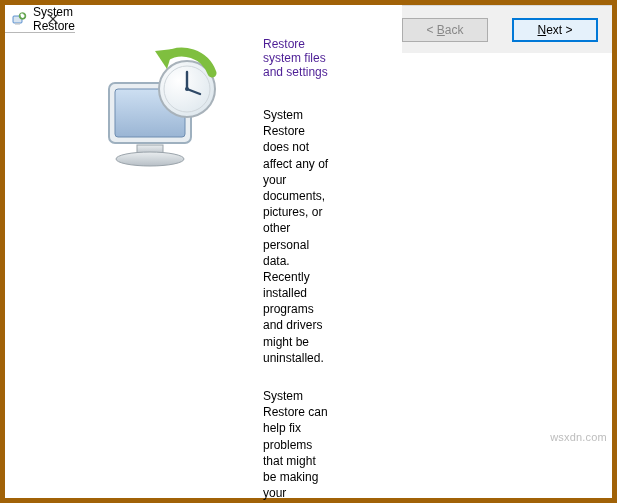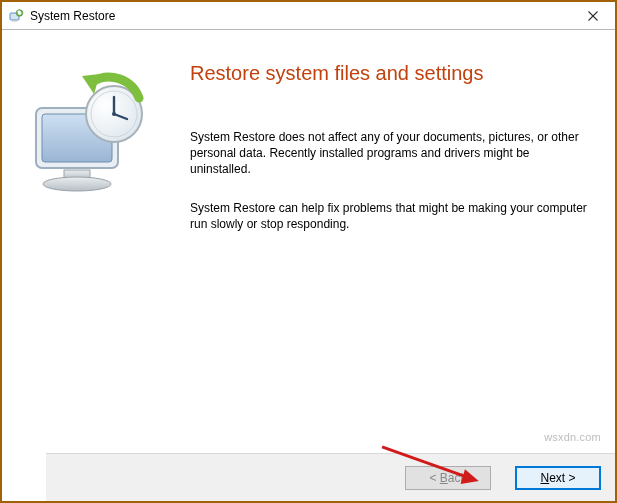--- a/index.html
+++ b/index.html
@@ -8,23 +8,23 @@
     font-family: "Segoe UI", Tahoma, sans-serif;
     font-size: 12px;
     color: #000;
     background: #fff;
     width: 617px;
     height: 503px;
     overflow: hidden;
   }
   .window {
     width: 617px; height: 503px;
-    border: 2px solid #a16207;
+    border: 5px solid #a16207;
     background: #fff;
-    display: flex; flex-direction: column;
+    display: flex; flex-direction: row;
   }
   .titlebar {
     height: 28px;
     background: #fff;
     border-bottom: 1px solid #b8b8b8;
     display: flex; align-items: center;
     padding: 0 0 0 6px;
     position: relative;
   }
   .titlebar .app-icon {
@@ -47,23 +47,23 @@
   .sidebar {
     width: 178px;
     padding: 40px 12px 12px 20px;
   }
   .illustration { width: 140px; height: 140px; }
   .main {
     flex: 1;
     padding: 32px 28px 10px 10px;
   }
   .heading {
-    font-size: 20px;
-    color: #c2410c;
-    margin-bottom: 44px;
+    font-size: 12px;
+    color: #4c1d95;
+    margin-bottom: 28px;
     font-weight: 400;
   }
   .para {
     font-size: 12px;
     color: #000;
     line-height: 1.35;
     margin-bottom: 22px;
     max-width: 400px;
   }
 
@@ -101,21 +101,21 @@
   .underline-key { text-decoration: underline; }
 
   .arrow {
     position: absolute;
     left: 328px; bottom: 12px;
     transform: rotate(40deg);
     pointer-events: none;
   }
   .watermark {
     position: absolute;
-    right: 16px;
+    right: 10px;
     bottom: 60px;
     font-size: 11px;
     color: #bdbdbd;
     letter-spacing: 0.2px;
   }
 </style>
 </head>
 <body>
 
 <div class="window">

